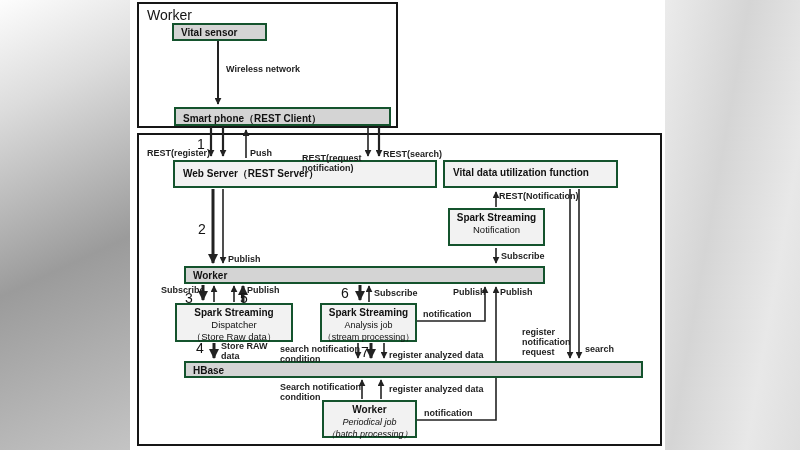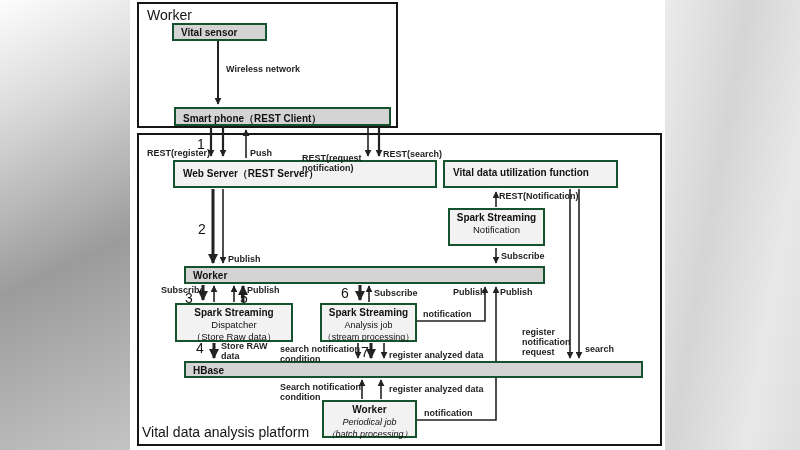--- a/index.html
+++ b/index.html
@@ -120,21 +120,20 @@
   <div class="node gray bar-label" style="left:184px; top:361px; width:459px; height:17px;">
     <span>HBase</span>
   </div>
   <div class="node light cen" style="left:322px; top:400px; width:95px; height:38px;">
     <div class="t">Worker</div>
     <div class="s" style="font-size:9px;font-style:italic;">Periodical job
 （batch processing）</div>
   </div>
 
   <div class="sect" style="left:147px; top:7px;">Worker</div>
-  <div class="sect" style="left:142px; top:424px;">Vital data analysis platform</div>
 
   <div class="lbl" style="left:226px; top:64px;">Wireless network</div>
   <div class="lbl" style="left:147px; top:148px;">REST(register)</div>
   <div class="lbl" style="left:250px; top:148px;">Push</div>
   <div class="lbl" style="left:302px; top:145px;margin-top:8px;">REST(request
 notification)</div>
   <div class="lbl" style="left:383px; top:149px;">REST(search)</div>
   <div class="lbl" style="left:228px; top:254px;">Publish</div>
   <div class="lbl" style="left:161px; top:285px;">Subscribe</div>
   <div class="lbl" style="left:247px; top:285px;">Publish</div>

